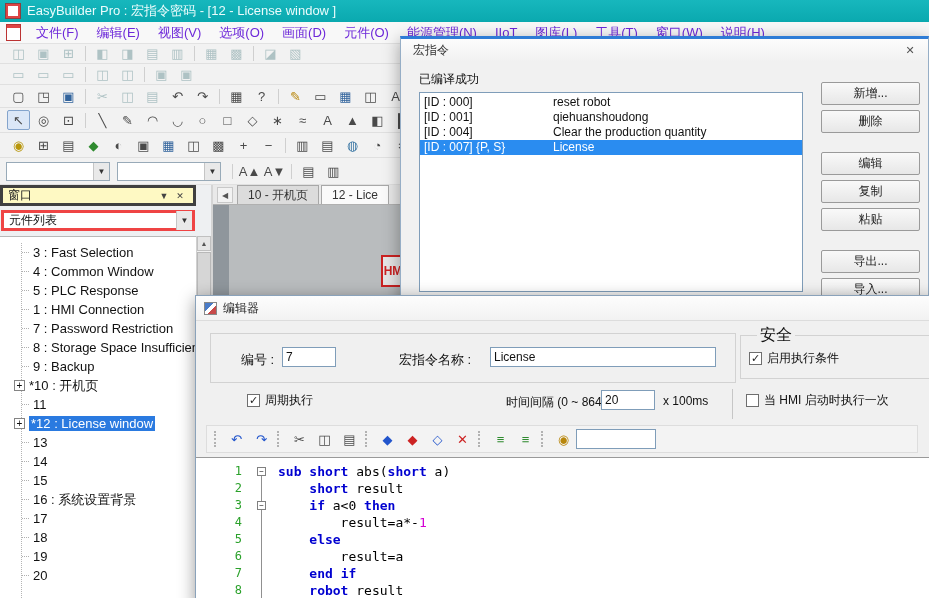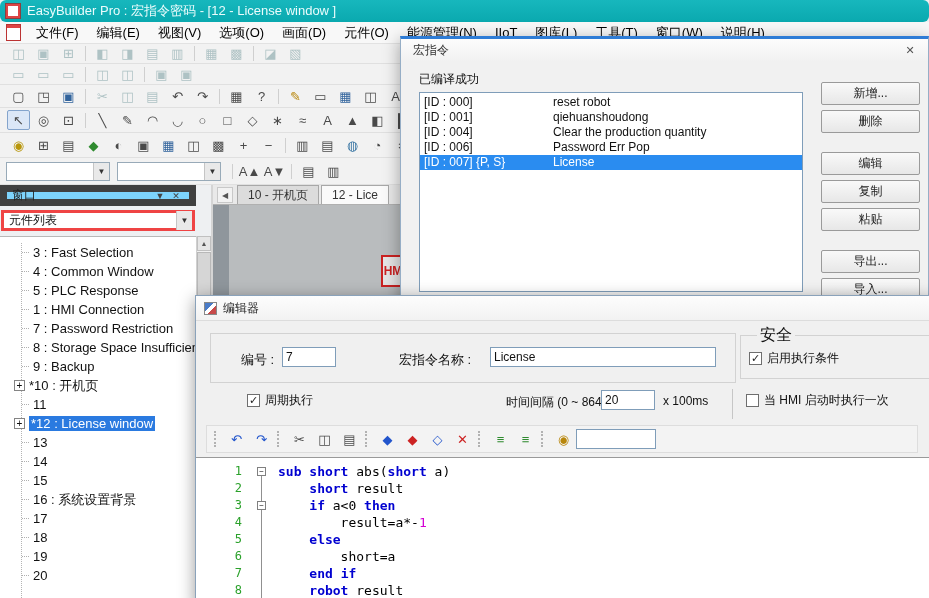--- a/index.html
+++ b/index.html
@@ -1,40 +1,40 @@
 <!DOCTYPE html>
 <html><head>
 <meta charset="utf-8">
 <style>
   html,body{margin:0;padding:0;}
   body{width:929px;height:598px;overflow:hidden;font-family:"Liberation Sans","DejaVu Sans",sans-serif;background:#f0f0f0;}
   .app{position:relative;width:929px;height:598px;overflow:hidden;background:#eef0f2;}
 
   
-  .titlebar{position:absolute;left:0;top:0;width:929px;height:22px;background:linear-gradient(#17b7bd,#0aa9af);display:flex;align-items:center;padding-left:5px;box-sizing:border-box;border-radius:6px;}
+  .titlebar{position:absolute;left:0;top:0;width:929px;height:22px;background:linear-gradient(#17b7bd,#0aa9af);display:flex;align-items:center;padding-left:5px;box-sizing:border-box;}
   .app-icon{width:14px;height:14px;background:#fff;border:1px solid #8a4040;box-shadow:inset 0 0 0 2px #d44;margin-right:6px;flex:0 0 auto;}
   .title-text{font-size:13px;color:#eafcfc;white-space:nowrap;}
 
   
   .menubar{position:absolute;left:0;top:22px;width:929px;height:22px;background:#f8f8f8;border-bottom:1px solid #e2e2e2;display:flex;align-items:center;padding-left:4px;box-sizing:border-box;}
   .doc-icon{width:13px;height:15px;background:#fff;border:1px solid #b33;box-shadow:inset 0 3px 0 #d44;margin:0 6px 0 2px;flex:0 0 auto;}
-  .menu-item{display:inline-block;padding:8px 9px;line-height:21px;font-size:13px;color:#000000;white-space:nowrap;}
+  .menu-item{display:inline-block;padding:8px 9px;line-height:21px;font-size:13px;color:#6d28d9;white-space:nowrap;}
 
   
   .tbrow{position:absolute;left:0;width:929px;background:#f2f2f2;border-bottom:1px solid #e0e0e0;display:flex;align-items:center;padding-left:6px;box-sizing:border-box;overflow:hidden;}
   .tb-icon{width:21px;height:18px;display:inline-flex;align-items:center;justify-content:center;font-size:13px;color:#4a4a4a;margin:0 1px;border:1px solid transparent;border-radius:2px;flex:0 0 auto;}
   .tb-icon.disabled{color:#aec2c4;}
   .tb-icon.pressed{background:#dbe7f7;border-color:#84a4cc;}
   .tb-sep{width:1px;height:15px;background:#cfcfcf;margin:0 4px;flex:0 0 auto;}
   .grip{width:2px;height:16px;border-left:2px dotted #b2b2b2;margin:0 6px 0 3px;flex:0 0 auto;}
   .combo{width:104px;height:19px;background:#fff;border:1px solid #98aab8;display:inline-flex;align-items:center;justify-content:space-between;margin-right:7px;font-size:12px;padding-left:4px;box-sizing:border-box;flex:0 0 auto;}
   .combo-arrow{width:15px;height:100%;background:#e9e9e9;border-left:1px solid #c5c5c5;font-size:8px;display:flex;align-items:center;justify-content:center;color:#333;}
 
   
-  .panel-header{position:absolute;left:0;top:185px;width:196px;height:21px;background:#7dd3fc;border:7px solid #404040;box-sizing:border-box;display:flex;align-items:center;padding:0 5px;font-size:12px;color:#222;}
+  .panel-header{position:absolute;left:0;top:185px;width:196px;height:21px;background:#fef9c3;border:3px solid #404040;box-sizing:border-box;display:flex;align-items:center;padding:0 5px;font-size:12px;color:#222;}
   .panel-title{flex:1;}
   .panel-btn{width:16px;text-align:center;font-size:9px;color:#444;}
   .panel-combo{position:absolute;left:1px;top:210px;width:194px;height:21px;background:#fff;border:3px solid #ef4444;display:flex;align-items:center;padding-left:5px;font-size:12px;justify-content:space-between;box-sizing:border-box;color:#111;}
   .tree{position:absolute;left:0;top:236px;width:196px;height:362px;background:#fff;border-top:1px solid #b8b8b8;overflow:hidden;padding-top:6px;box-sizing:border-box;font-size:13px;color:#111;}
   .tree-rail{position:absolute;left:21px;top:6px;bottom:0;border-left:1px dotted #b4b4b4;}
   .tree-row{height:19px;line-height:19px;white-space:nowrap;padding-left:14px;position:relative;}
   .tree-dash{display:inline-block;width:7px;border-top:1px dotted #b0b0b0;vertical-align:middle;margin:0 4px 2px 8px;}
   .tree-box{display:inline-block;width:11px;height:11px;border:1px solid #848484;background:#fff;line-height:9px;text-align:center;font-size:10px;vertical-align:middle;margin-right:4px;margin-bottom:2px;box-sizing:border-box;position:relative;z-index:1;}
   .tree-label.selected{background:#2a7ae0;color:#fff;padding:0 2px;}
   .tree-scroll{position:absolute;left:196px;top:236px;width:15px;height:362px;background:#f0f0f0;border-left:1px solid #d0d0d0;box-sizing:border-box;}
@@ -263,21 +263,20 @@
     <div class="macro-titlebar">
       <span class="macro-title">宏指令</span>
       <span class="macro-close">✕</span>
     </div>
     <div class="macro-body">
       <div class="macro-status">已编译成功</div>
       <div class="macro-list">
           <div class="mrow"><span class="mid">[ID : 000]</span><span class="mname">reset robot</span></div>
           <div class="mrow"><span class="mid">[ID : 001]</span><span class="mname">qiehuanshoudong</span></div>
           <div class="mrow"><span class="mid">[ID : 004]</span><span class="mname">Clear the production quantity</span></div>
-          <div class="mrow"><span class="mid">[ID : 006]</span><span class="mname">Password Err Pop</span></div>
           <div class="mrow selected"><span class="mid">[ID : 007] {P, S}</span><span class="mname">License</span></div>
         </div>
       <div class="macro-buttons">
           <button class="mbtn" style="top: 20px;">新增...</button>
           <button class="mbtn" style="top: 48px;">删除</button>
           <button class="mbtn" style="top: 90px;">编辑</button>
           <button class="mbtn" style="top: 118px;">复制</button>
           <button class="mbtn" style="top: 146px;">粘贴</button>
           <button class="mbtn" style="top: 188px;">导出...</button>
           <button class="mbtn" style="top: 216px;">导入...</button>
@@ -360,21 +359,21 @@
             <div class="foldrow"></div>
             <div class="foldrow"></div>
             <div class="foldrow"></div>
           </div>
         <div class="codelines">
             <div class="codeline"><span class="tk-k">sub</span><span class="tk-p"> </span><span class="tk-k">short</span><span class="tk-p"> abs(</span><span class="tk-k">short</span><span class="tk-p"> a)</span></div>
             <div class="codeline"><span class="tk-p">    </span><span class="tk-k">short</span><span class="tk-p"> result</span></div>
             <div class="codeline"><span class="tk-p">    </span><span class="tk-k">if</span><span class="tk-p"> a&lt;0 </span><span class="tk-k">then</span></div>
             <div class="codeline"><span class="tk-p">        result=a*-</span><span class="tk-m">1</span></div>
             <div class="codeline"><span class="tk-p">    </span><span class="tk-k">else</span></div>
-            <div class="codeline"><span class="tk-p">        short=a</span></div>
+            <div class="codeline"><span class="tk-p">        result=a</span></div>
             <div class="codeline"><span class="tk-p">    </span><span class="tk-k">end</span><span class="tk-p"> </span><span class="tk-k">if</span></div>
             <div class="codeline"><span class="tk-p">    </span><span class="tk-k">robot</span><span class="tk-p"> result</span></div>
           </div>
       </div>
     </div>
   </div>
 
 </div>
 
 </body></html>

